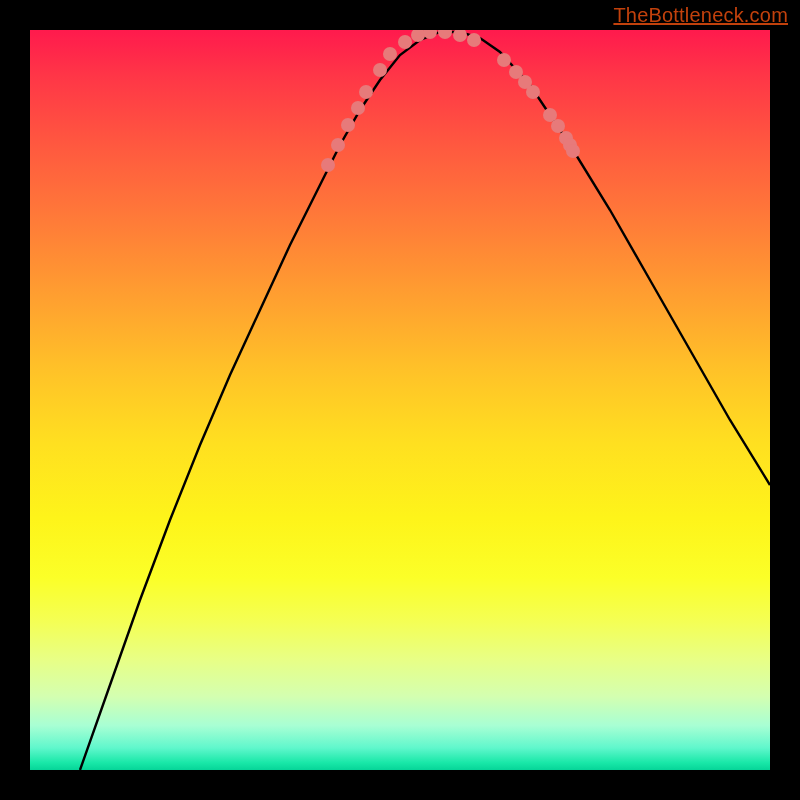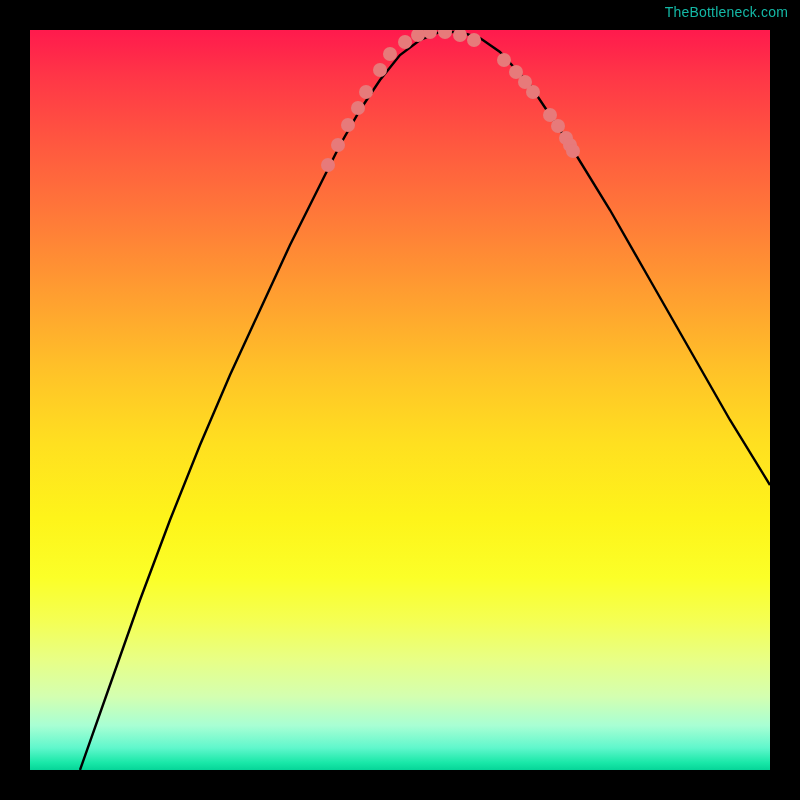--- a/index.html
+++ b/index.html
@@ -49,25 +49,26 @@
       #a8ffd4 94%,
       #60f7cc 97%,
       #19e8a8 99%,
       #06d598 100%
     );
   }
   .watermark {
     position: absolute;
     top: 4px;
     right: 12px;
-    color: #14b8a6;
-    font-size: 14px;
+    color: #c2410c;
+    font-size: 20px;
     font-weight: 500;
     letter-spacing: 0.2px;
     z-index: 5;
+    text-decoration: underline;
   }
   svg.curve {
     position: absolute;
     top: 0;
     left: 0;
     width: 100%;
     height: 100%;
     z-index: 3;
   }
   svg.points {

